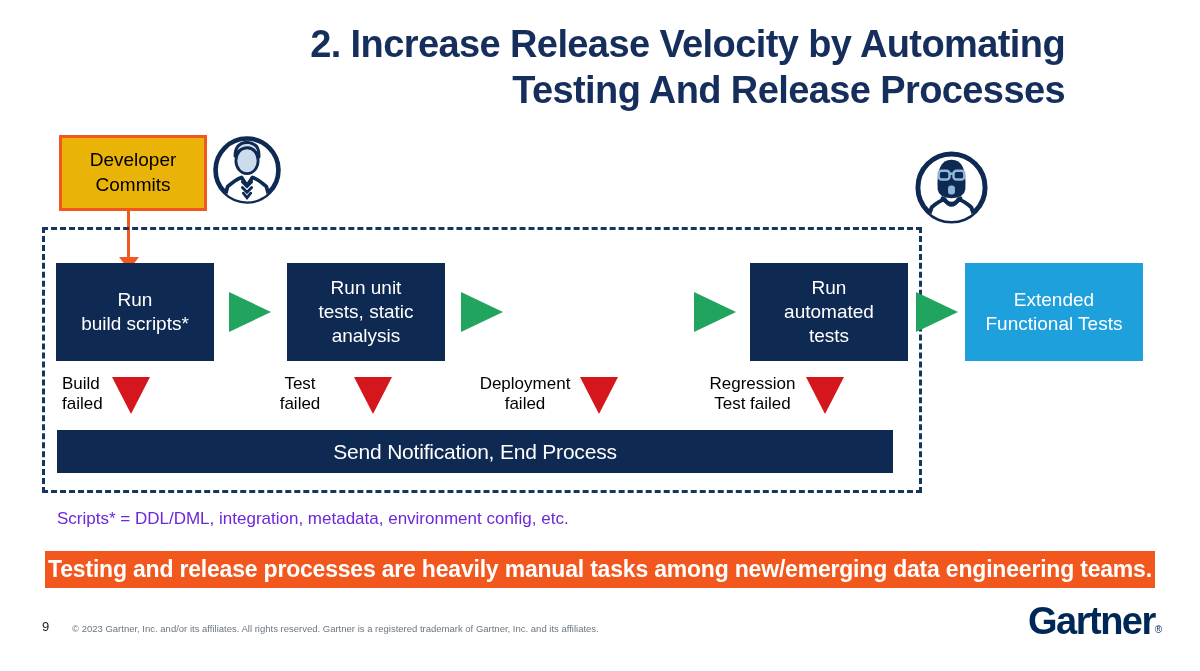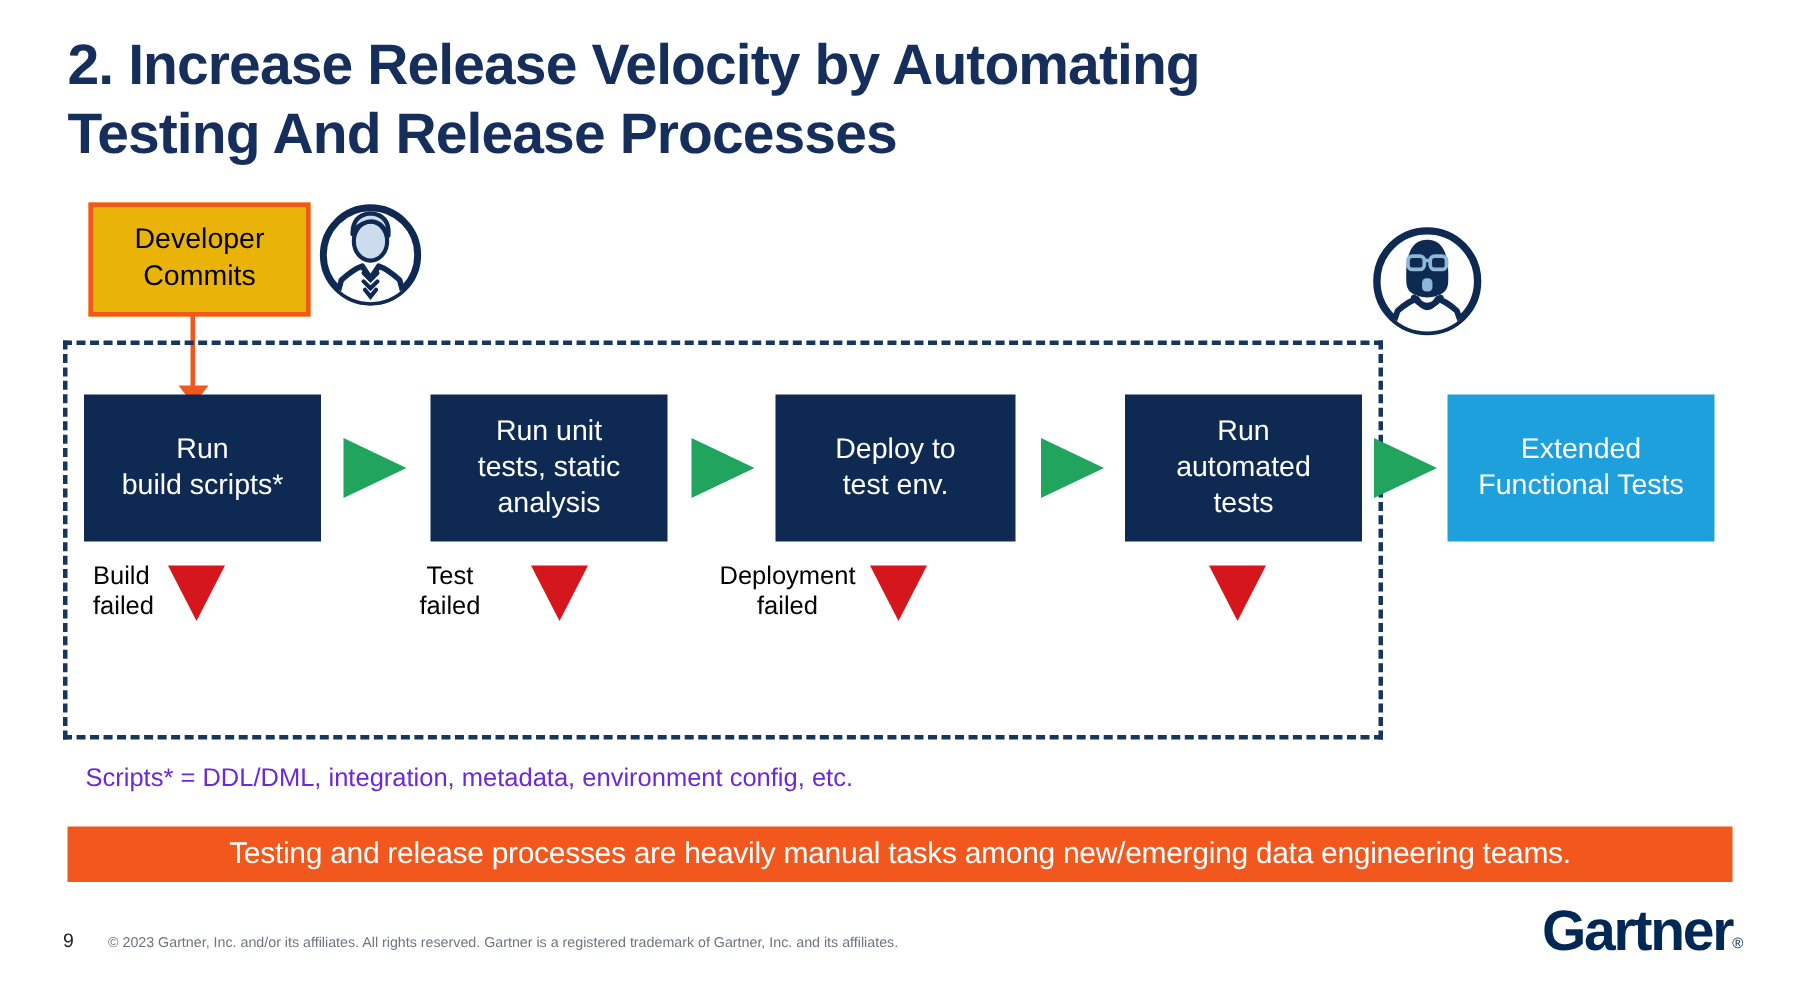--- a/index.html
+++ b/index.html
@@ -2,21 +2,21 @@
 <html><head>
 <meta charset="utf-8">
 <style>
   html,body{margin:0;padding:0;background:#fff;}
   .slide{position:relative;width:1200px;height:671px;background:#ffffff;overflow:hidden;
          font-family:"Liberation Sans",sans-serif;color:#000;}
   .pre{white-space:pre-line;}
 
   .title{position:absolute;left:45px;top:22px;width:1020px;margin:0;
          font-size:38px;font-weight:800;line-height:1.2;letter-spacing:-0.6px;
-         color:#152e5c;white-space:pre-line;}
+         color:#152e5c;white-space:pre-line;text-align:right;}
 
   .dev-commit-box{position:absolute;left:59px;top:135px;width:142px;height:70px;
          border:3px solid #f2571d;background:#eab308;display:flex;align-items:center;
          justify-content:center;text-align:center;font-size:19px;line-height:1.3;}
 
   .commit-line{position:absolute;left:127px;top:208px;width:3px;height:50px;background:#f2571d;}
   .commit-arrowhead{position:absolute;left:119px;top:257px;width:0;height:0;
          border-left:10px solid transparent;border-right:10px solid transparent;
          border-top:13px solid #f2571d;}
 
@@ -44,21 +44,21 @@
          border-left:19px solid transparent;border-right:19px solid transparent;
          border-top:37px solid #d6161d;}
 
   .send-bar{position:absolute;left:57px;top:430px;width:836px;height:43px;background:#0f2a52;
          color:#fff;display:flex;align-items:center;justify-content:center;
          font-size:21px;letter-spacing:-0.2px;}
 
   .footnote{position:absolute;left:57px;top:509px;font-size:17px;color:#6d28d9;}
 
   .banner{position:absolute;left:45px;top:551px;width:1110px;height:37px;background:#f2571d;
-         color:#fff;font-weight:400;font-size:20px;letter-spacing:-0.2px;
+         color:#fff;font-weight:700;font-size:23px;letter-spacing:-0.2px;
          display:flex;align-items:center;justify-content:center;}
 
   .page-num{position:absolute;left:42px;top:619px;font-size:13px;color:#222;}
   .copyright{position:absolute;left:72px;top:623px;font-size:9.5px;color:#6b7680;}
   .logo{position:absolute;left:1028px;top:600px;font-size:38px;font-weight:800;
          color:#002856;letter-spacing:-1.5px;}
   .logo .reg{font-size:10px;font-weight:400;letter-spacing:0;vertical-align:1px;}
 </style>
 </head>
 <body>
@@ -118,24 +118,20 @@
     <span class="pre">Run
 build scripts*</span>
   </div>
   <div class="arrow-right" style="left:229px"></div>
   <div class="stage" style="left:287px">
     <span class="pre">Run unit
 tests, static
 analysis</span>
   </div>
   <div class="arrow-right" style="left:461px"></div>
-  <div class="stage" style="left:517px;width:160px">
-    <span class="pre">Deploy to
-test env.</span>
-  </div>
   <div class="arrow-right" style="left:694px"></div>
   <div class="stage" style="left:750px">
     <span class="pre">Run
 automated
 tests</span>
   </div>
   <div class="arrow-right" style="left:916px"></div>
   <div class="stage external" style="left:965px">
     <span class="pre">Extended
 Functional Tests</span>
@@ -146,22 +142,27 @@
   <div class="failure-marker" style="left:112px"></div>
 
   <div class="failure-label pre" style="left:269px;width:62px;text-align:center">Test
 failed</div>
   <div class="failure-marker" style="left:354px"></div>
 
   <div class="failure-label pre" style="left:477px;width:96px;text-align:center">Deployment
 failed</div>
   <div class="failure-marker" style="left:580px"></div>
 
+  <div class="failure-label pre" style="left:703px;width:99px;text-align:center">Regression
+Test failed</div>
   <div class="failure-marker" style="left:806px"></div>
 
+  <div class="send-bar">
+    <span>Send Notification, End Process</span>
+  </div>
 
   <div class="footnote">Scripts* = DDL/DML, integration, metadata, environment config, etc.</div>
 
   <div class="banner">
     <span>Testing and release processes are heavily manual tasks among new/emerging data engineering teams.</span>
   </div>
 
   <div class="page-num">9</div>
   <div class="copyright">© 2023 Gartner, Inc. and/or its affiliates. All rights reserved. Gartner is a registered trademark of Gartner, Inc. and its affiliates.</div>
   <div class="logo">

